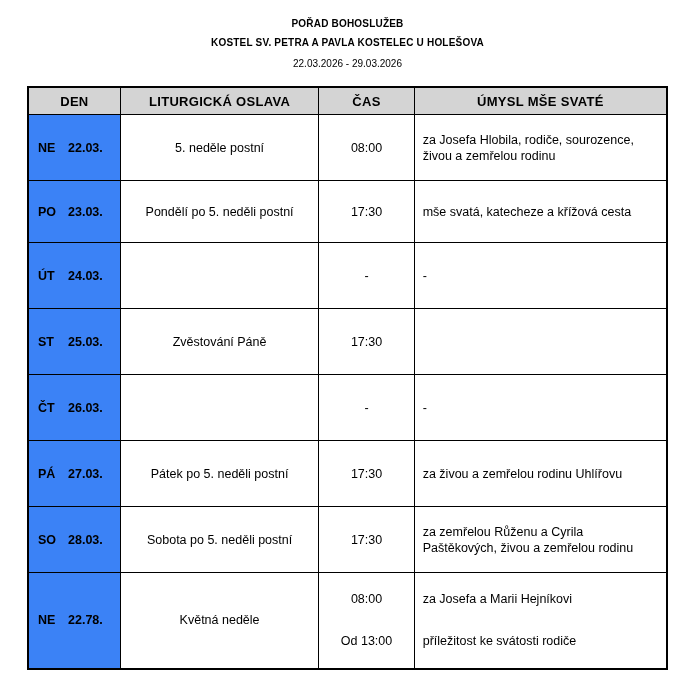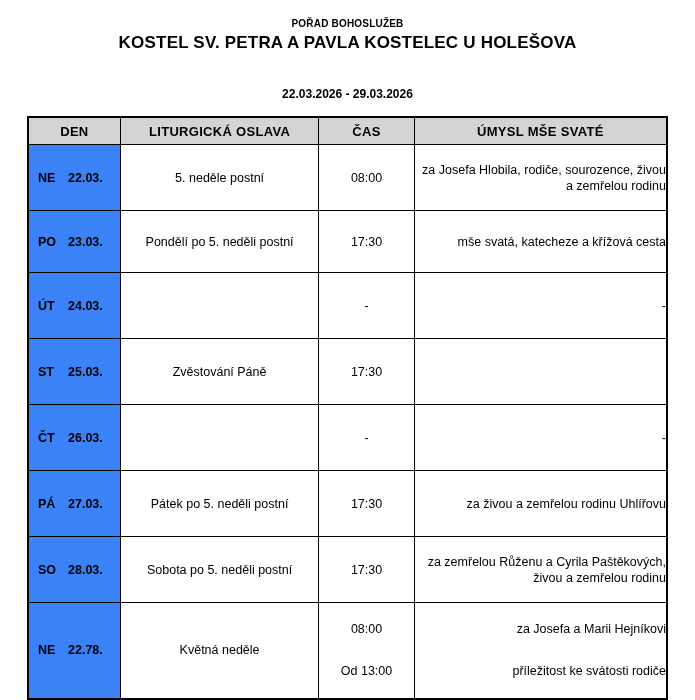--- a/index.html
+++ b/index.html
@@ -24,31 +24,30 @@
     text-align: center;
     padding-top: 14px;
   }
   .header .line1 {
     font-size: 10px;
     font-weight: bold;
     letter-spacing: 0.2px;
     line-height: 19px;
   }
   .header .line2 {
-    font-size: 17px;
+    font-size: 10px;
     font-weight: bold;
     letter-spacing: 0.2px;
     line-height: 19px;
   }
   .header .line3 {
-    font-size: 12px;
-    font-weight: bold;
+    font-size: 10px;
+    font-weight: normal;
     line-height: 20px;
     padding-top: 2px;
-    margin-top: 30px;
   }
   .table-wrap {
     margin: 12px auto 0 auto;
     width: 641px;
   }
   table.schedule {
     border-collapse: collapse;
     width: 641px;
     table-layout: fixed;
     border: 2px solid #000;
@@ -93,22 +92,22 @@
     text-align: center;
     padding: 4px 6px;
     line-height: 16px;
   }
   td.cas {
     text-align: center;
     padding: 0 4px;
     line-height: 16px;
   }
   td.umysl {
-    text-align: right;
-    padding: 4px 0;
+    text-align: left;
+    padding: 4px 8px;
     line-height: 16px;
   }
   td.cas .sub,
   td.umysl .sub {
     display: block;
     margin-top: 26px;
   }
   .row-h-1 { height: 66px; }
   .row-h-2 { height: 62px; }
   .row-h-3 { height: 66px; }

